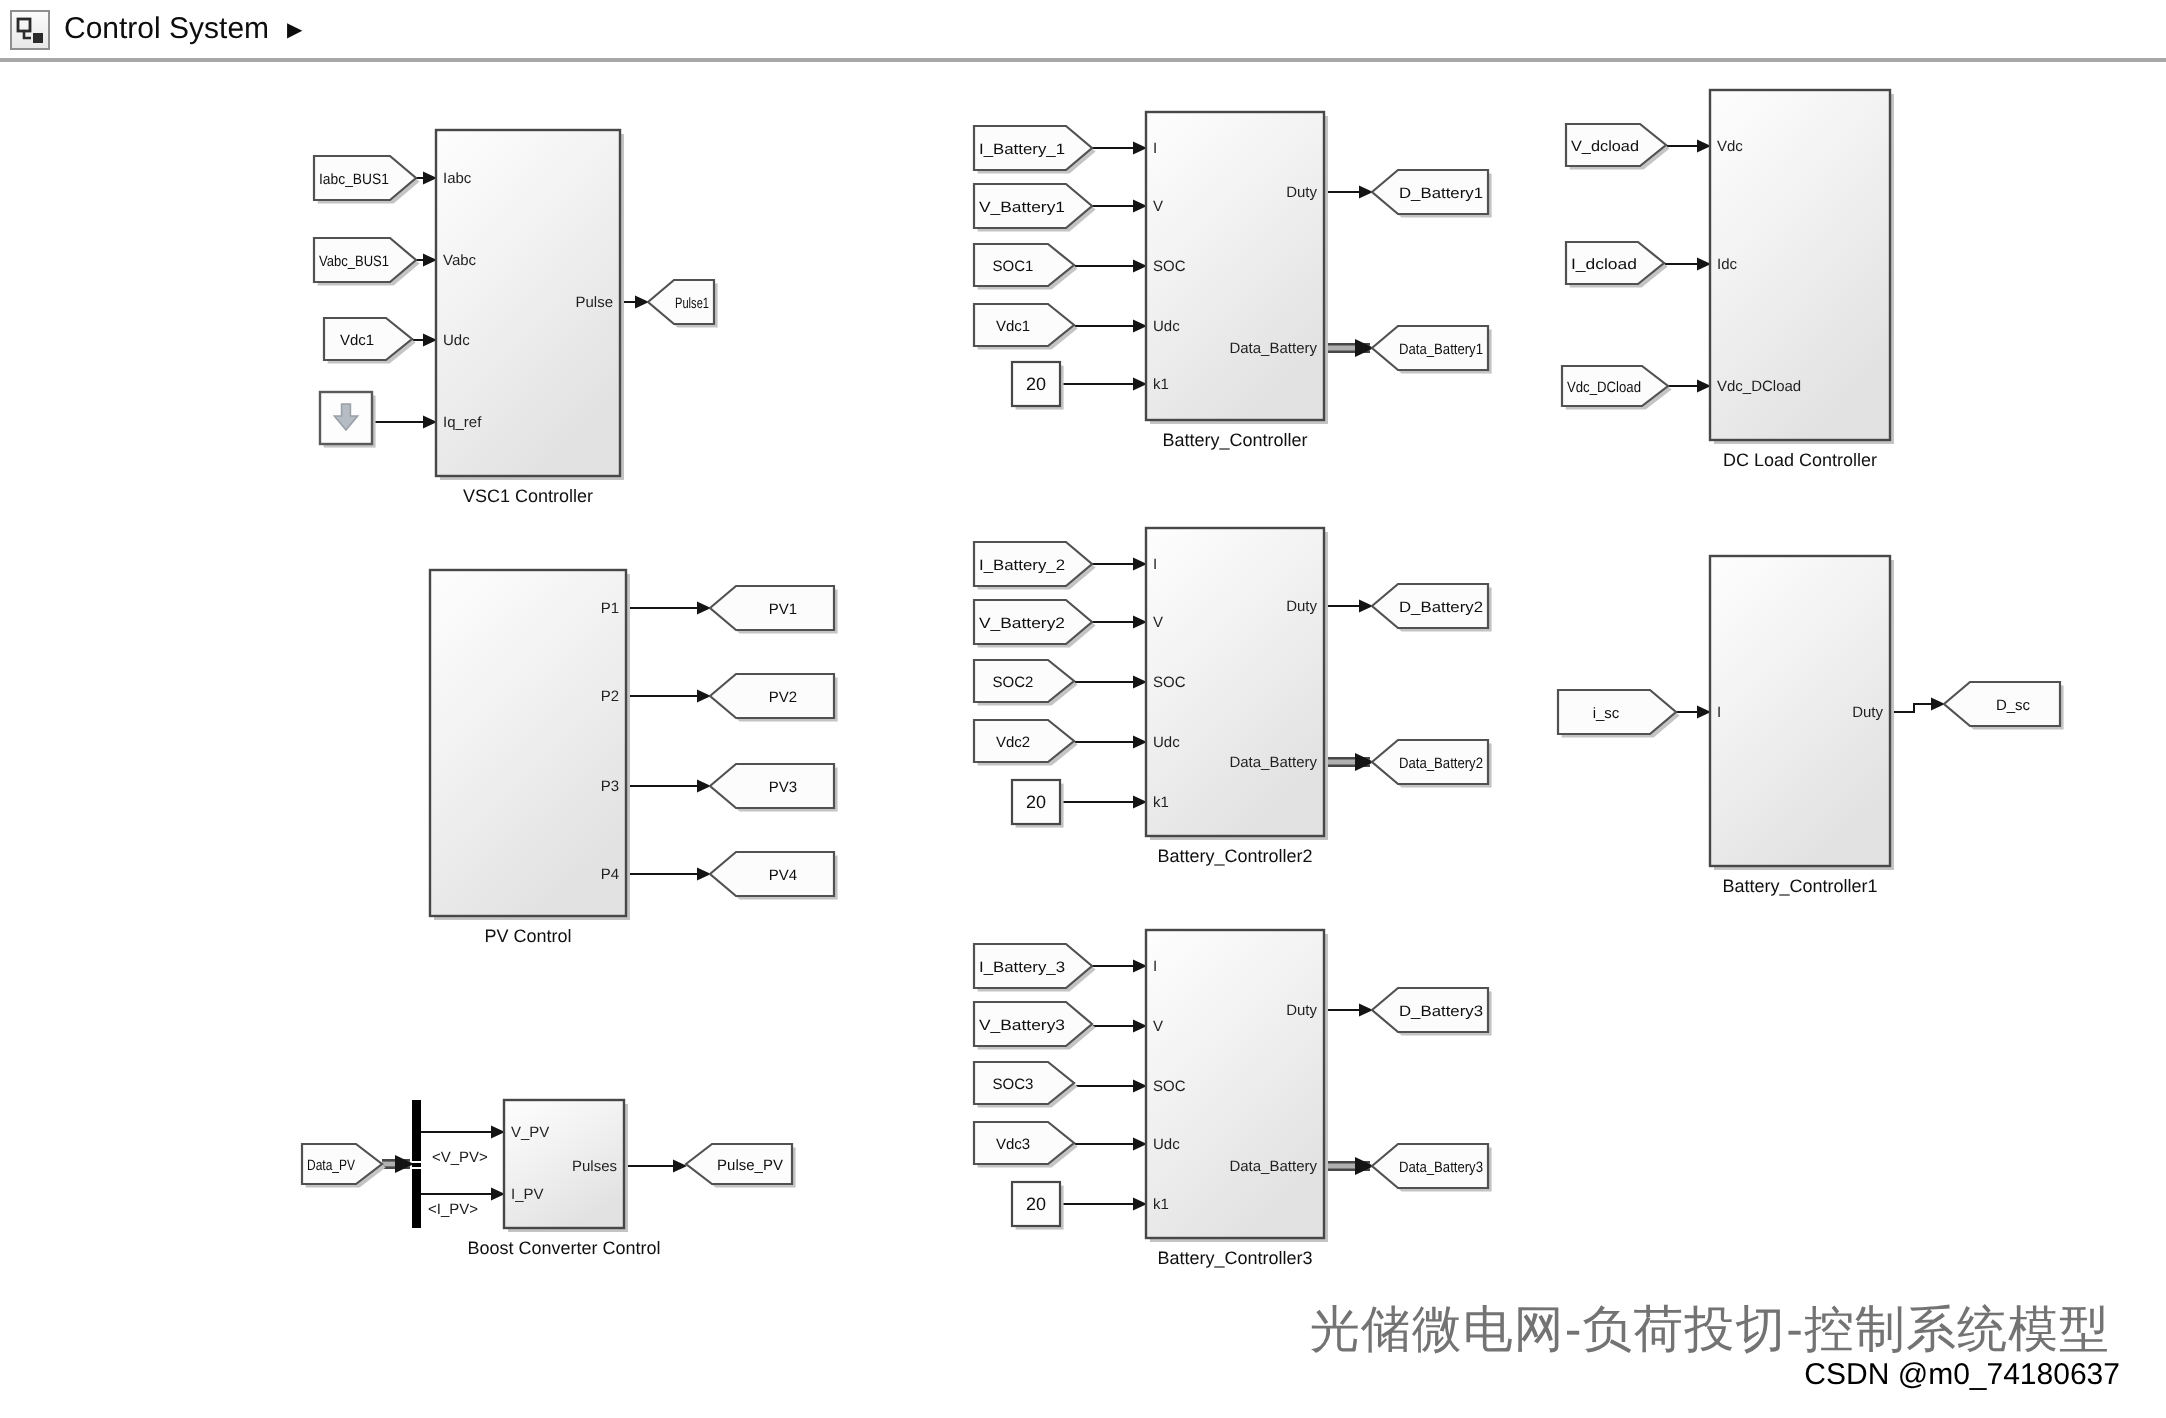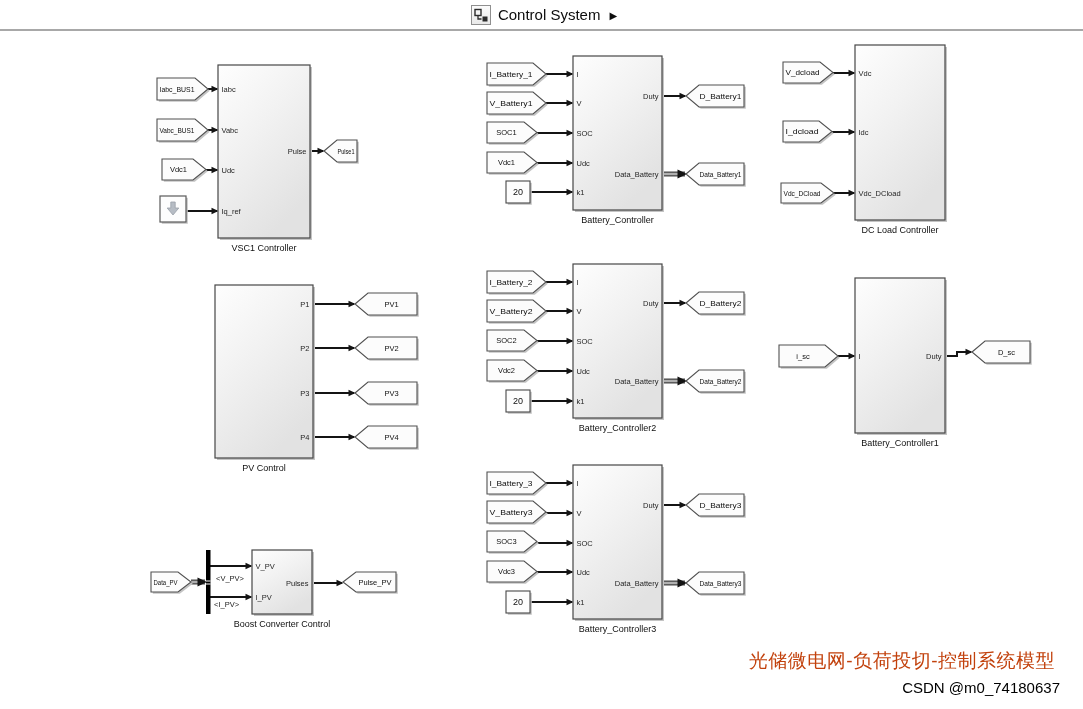--- a/index.html
+++ b/index.html
@@ -2,33 +2,33 @@
 <html><head>
 <meta charset="utf-8">
 <style>
   html,body{margin:0;padding:0;}
   body{
     width:1083px;height:709px;position:relative;overflow:hidden;
     background:#ffffff;font-family:"Liberation Sans",sans-serif;
   }
   .header{
     position:absolute;left:0;top:0;width:1083px;height:29px;background:#ffffff;
-    display:flex;align-items:center;z-index:5;justify-content:center;
+    display:flex;align-items:center;z-index:5;
   }
   .hdr-icon{
     width:20px;height:20px;margin-left:5px;border:1px solid #8f8f8f;
     background:linear-gradient(#fbfbfb,#e9e9e9);
     display:flex;align-items:center;justify-content:center;box-sizing:border-box;
   }
   .hdr-title{font-size:15px;color:#0d0d0d;margin-left:7px;}
   .hdr-chevron{font-size:10px;color:#0d0d0d;margin-left:9px;margin-top:1px;}
   .separator{position:absolute;left:0;top:29px;width:1083px;height:2px;background:#a8a8a8;z-index:5;}
   #diagram{position:absolute;left:0;top:0;z-index:1;}
   .footer-title{
-    position:absolute;right:28px;top:648px;font-size:19px;color:#c2410c;
+    position:absolute;right:28px;top:648px;font-size:25px;color:#737373;
     letter-spacing:0.5px;z-index:4;white-space:nowrap;
   }
   .footer-watermark{
     position:absolute;right:23px;top:679px;font-size:15px;color:#000000;
     z-index:4;white-space:nowrap;
   }
 </style>
 </head>
 <body>
 

